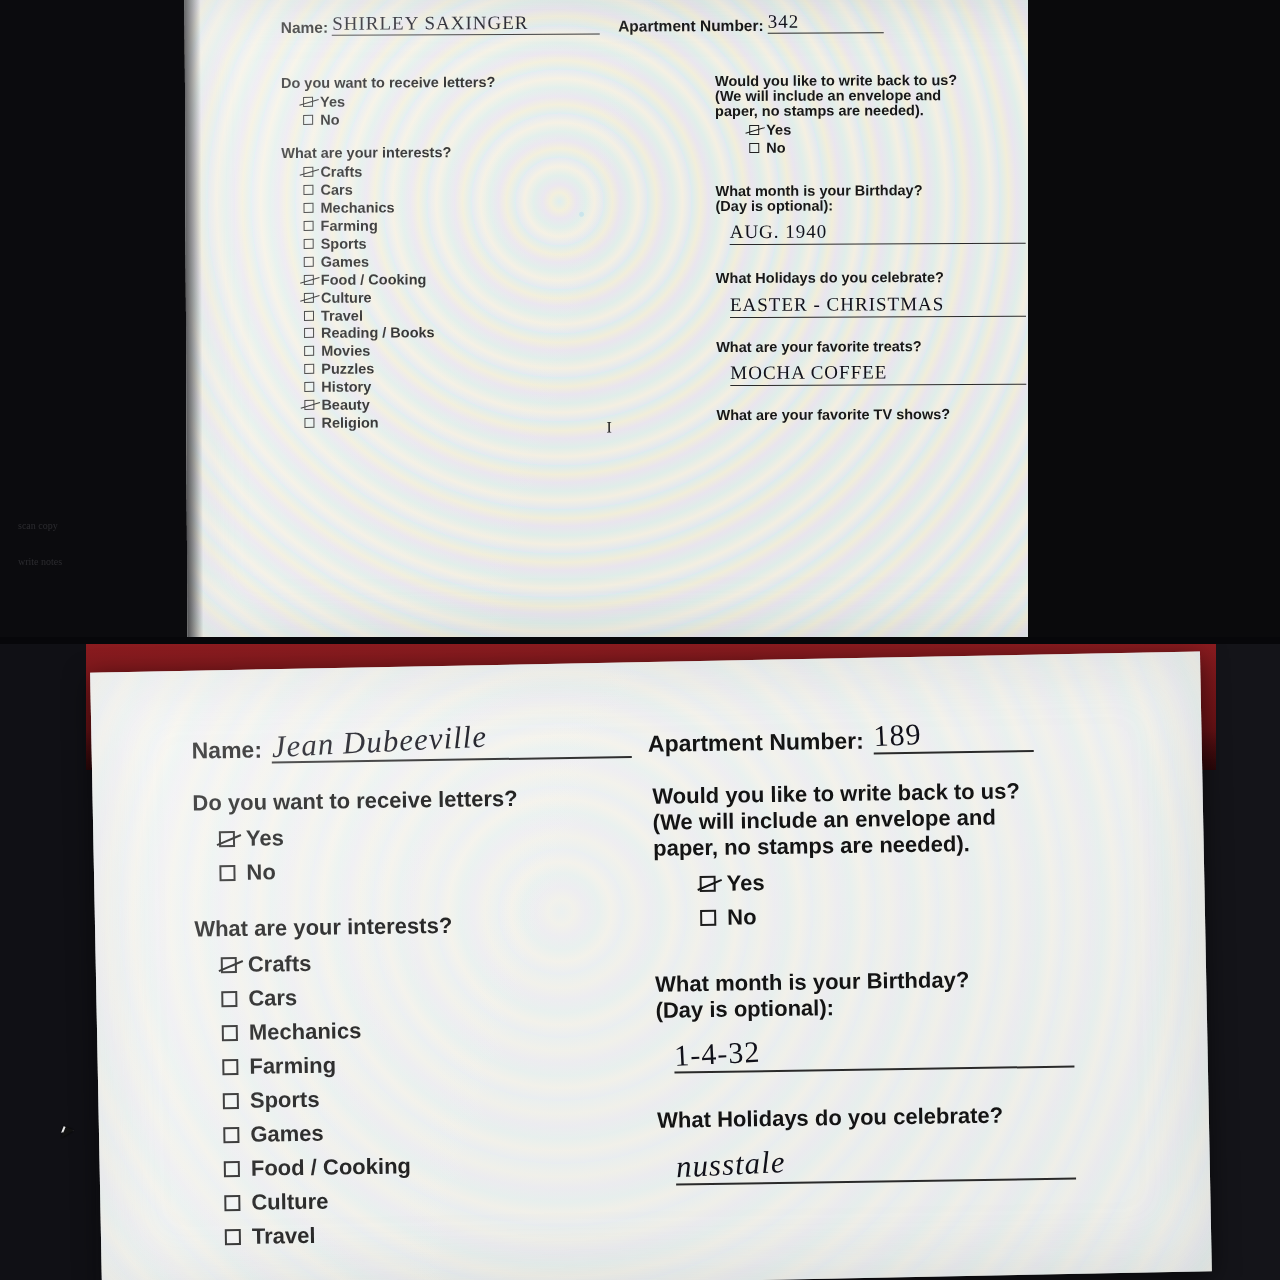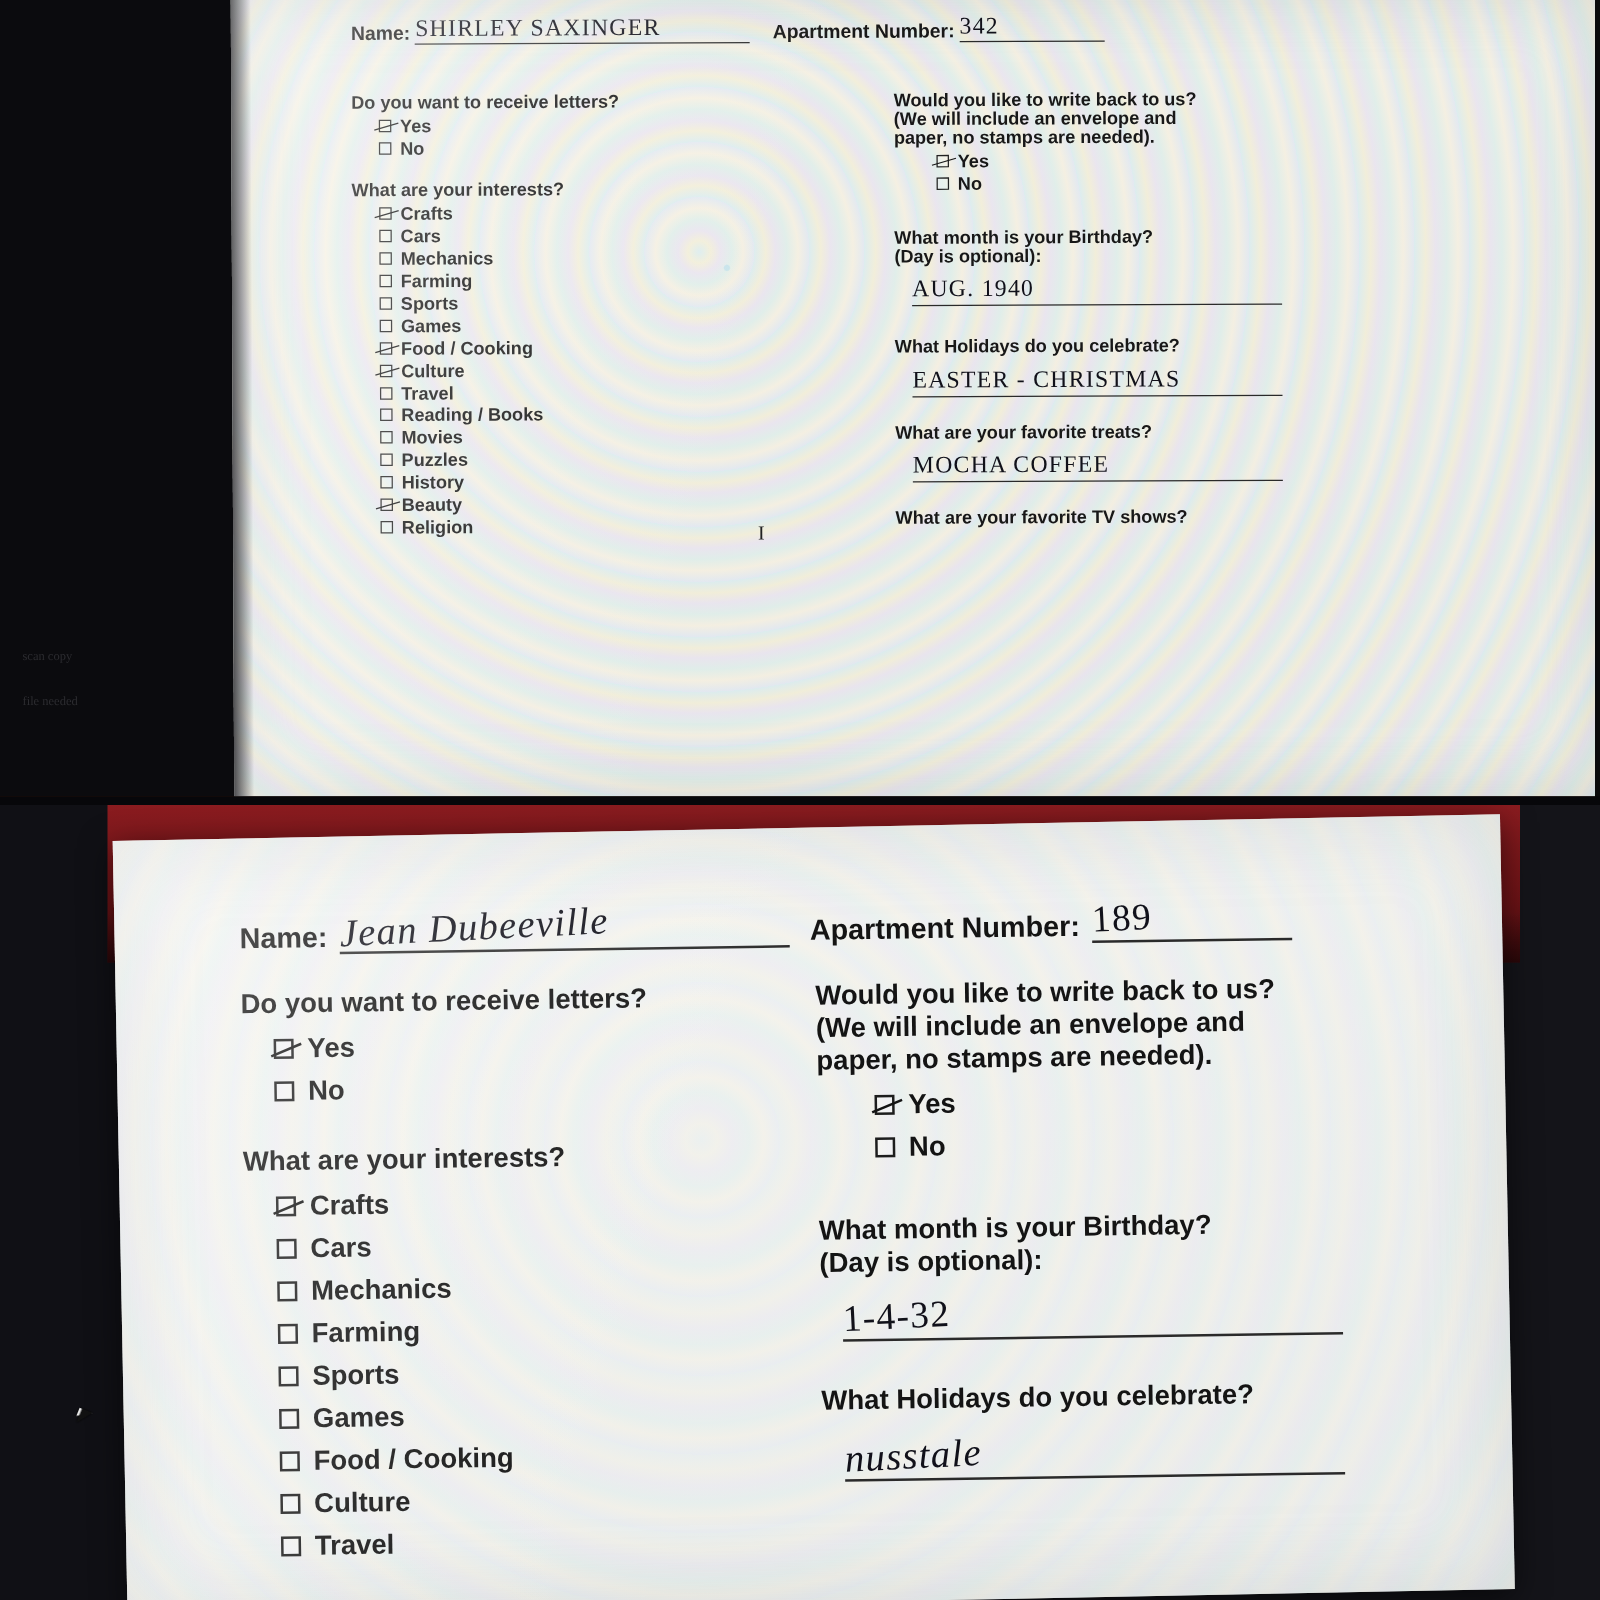--- a/index.html
+++ b/index.html
@@ -14,21 +14,21 @@
     position: relative;
     width: 1280px; height: 1280px;
     background: #0a0a0c;
     overflow: hidden;
   }
 
   
   .panel-top {
     position: absolute;
     left: 0; top: 0;
-    width: 1276px; height: 637px;
+    width: 1028px; height: 637px;
     background: #c2410c;
     overflow: hidden;
   }
   .dark-left {
     position: absolute;
     left: 0; top: 0; width: 196px; height: 637px;
     background: #0b0b0e;
   }
   .dark-left .ghost {
     position: absolute;
@@ -198,21 +198,21 @@
   }
 </style>
 </head>
 <body>
 
 <div id="page">
 
   <div class="panel-top">
     <div class="dark-left">
       <span class="ghost" style="left:18px; top:520px;">scan copy</span>
-      <span class="ghost" style="left:18px; top:556px;">file needed</span>
+      <span class="ghost" style="left:18px; top:556px;">write notes</span>
     </div>
 
     <div class="paper-top">
       <div class="dark-strip"></div>
 
       <div class="t-form">
 
         <div class="t-name-line" style="position:absolute; left:0; top:0; width:900px;">
           <span class="t-label">Name:</span>
           <span class="t-nameblank rule">

